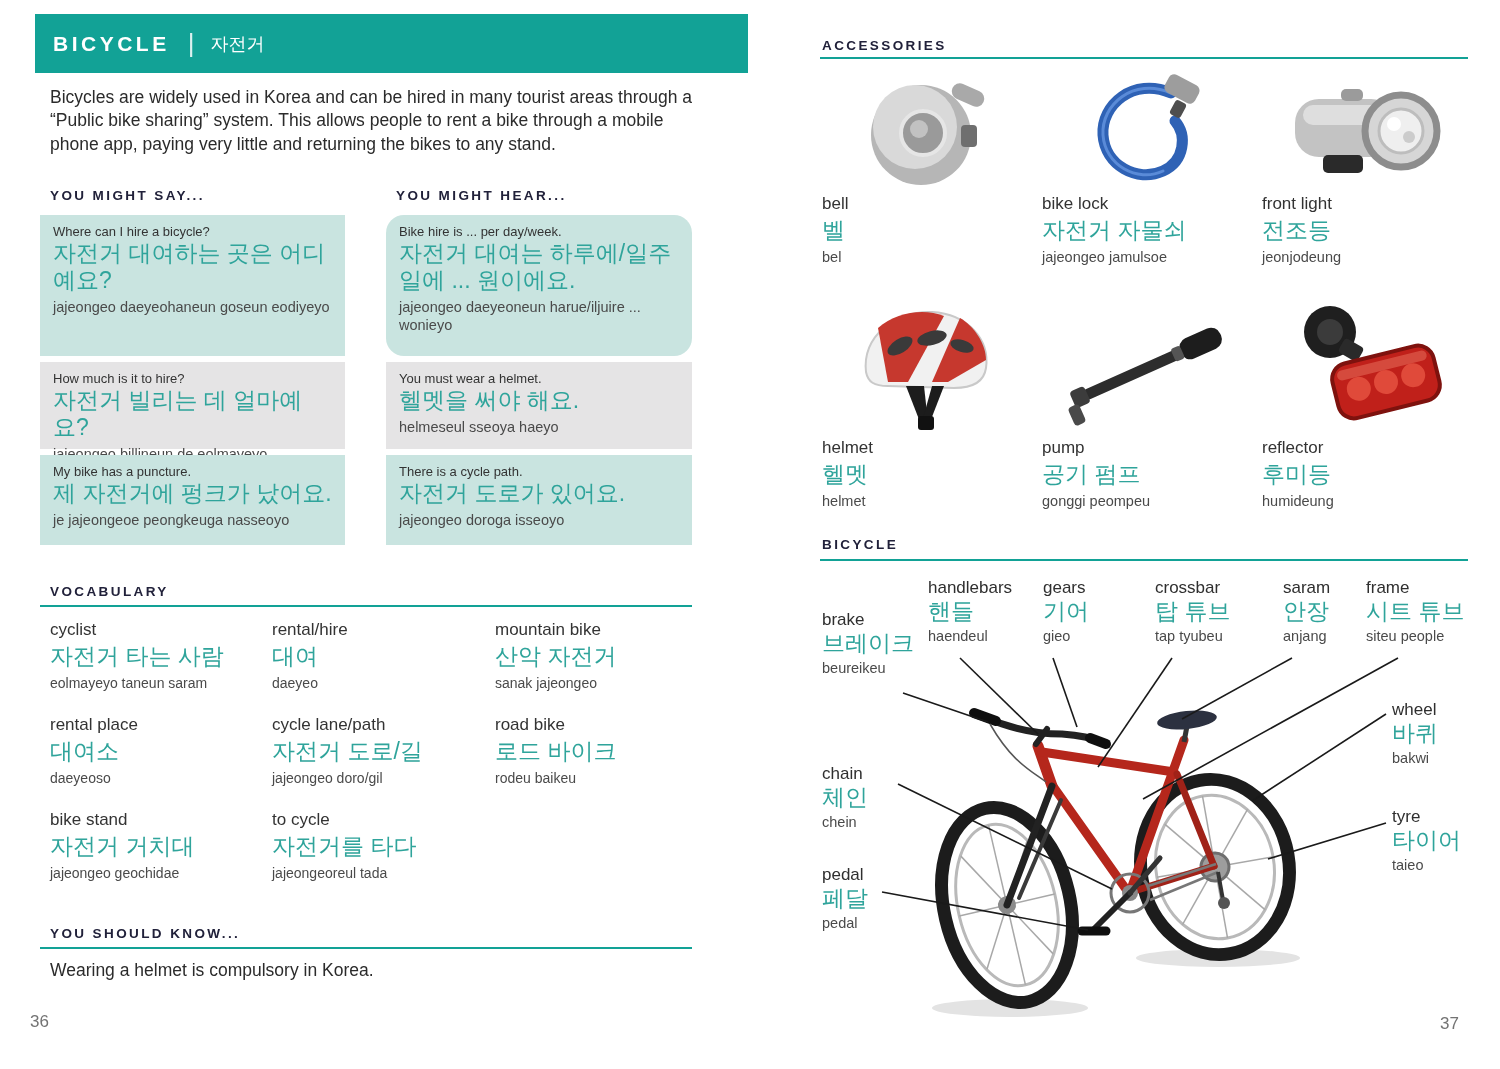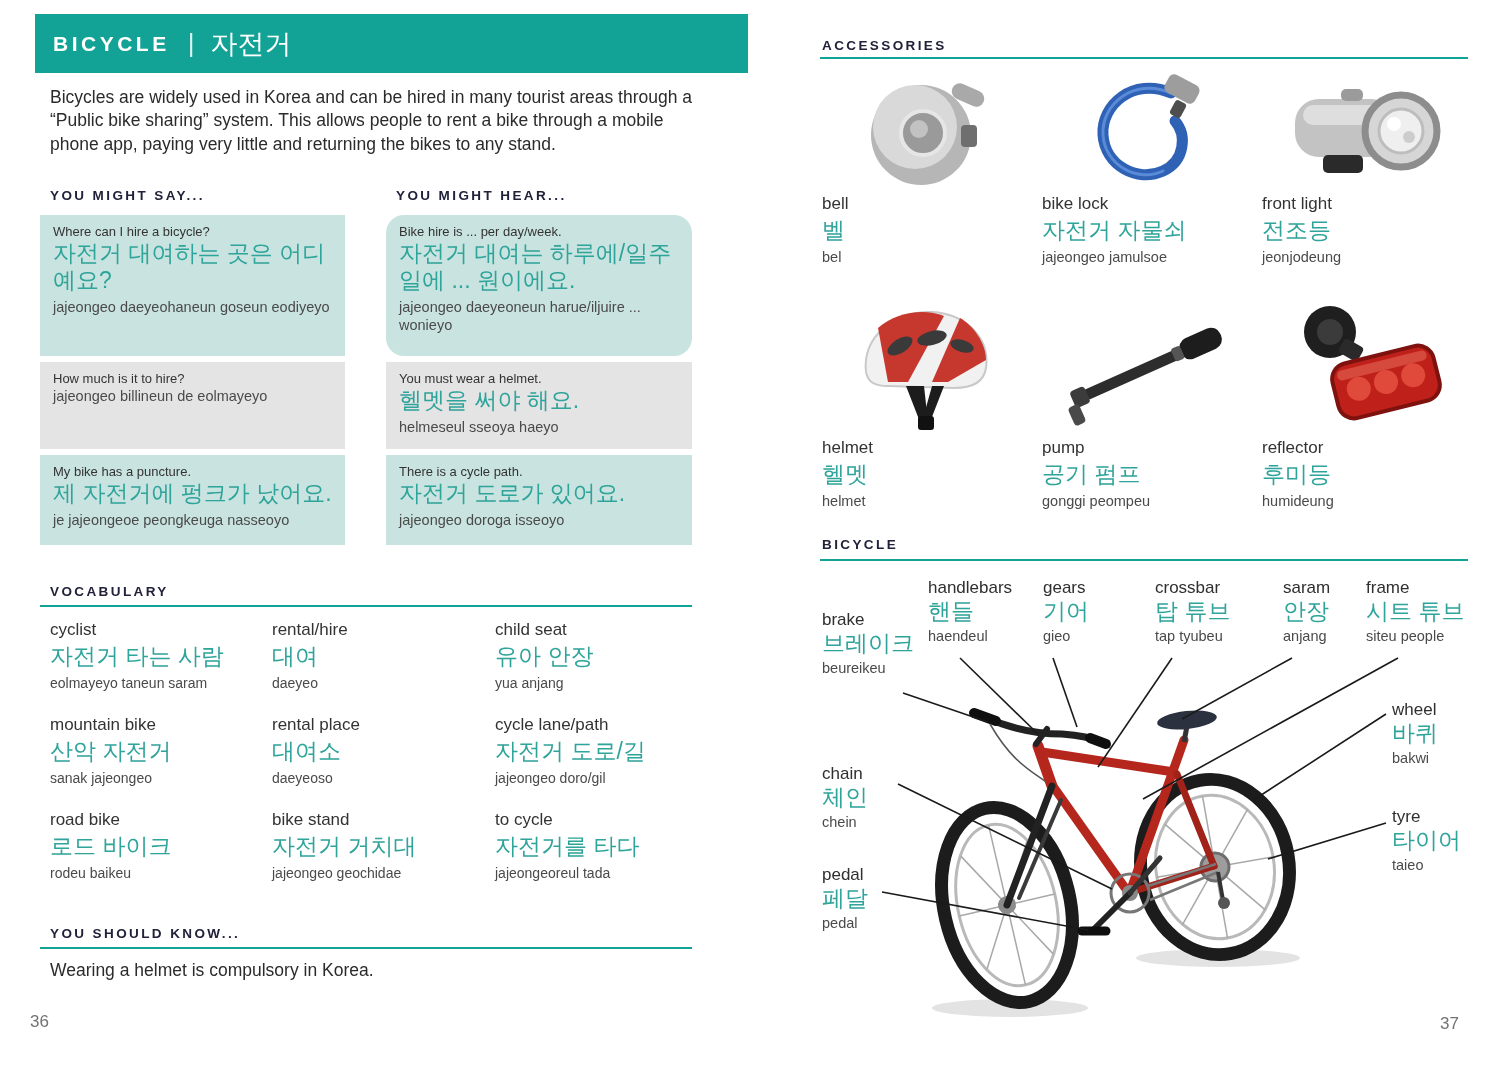--- a/index.html
+++ b/index.html
@@ -2,21 +2,21 @@
 <html><head>
 <meta charset="utf-8">
 <style>
   html,body{margin:0;padding:0;background:#ffffff;}
   body{font-family:"Liberation Sans","DejaVu Sans",sans-serif;}
   .page{position:relative;width:1500px;height:1069px;background:#ffffff;overflow:hidden;}
   .title-band{position:absolute;left:35px;top:14px;width:713px;height:59px;background:#12a296;
     display:flex;align-items:center;padding-left:18px;box-sizing:border-box;color:#ffffff;}
   .title-en{font-size:21px;font-weight:bold;letter-spacing:3.5px;}
   .title-div{font-size:26px;font-weight:300;margin:0 16px 0 18px;opacity:.85;}
-  .title-ko{font-size:27px;font-weight:400;}
+  .title-ko{font-size:18px;font-weight:400;}
   .intro{position:absolute;left:50px;top:86px;width:648px;font-size:17.5px;line-height:1.33;color:#2b2b2b;}
   .sec-head{position:absolute;font-size:13.5px;font-weight:bold;letter-spacing:2.4px;color:#21213a;}
   .rule{position:absolute;height:2px;background:#12a296;}
   .pbox{position:absolute;box-sizing:border-box;padding:9px 13px;}
   .pbox.teal{background:#c9e4e0;}
   .pbox.gray{background:#e5e4e5;}
   .p-en{font-size:13px;color:#333333;margin-bottom:1px;}
   .p-ko{font-size:23px;color:#2fa49b;line-height:1.18;margin-bottom:4px;}
   .p-rom{font-size:14.5px;color:#4a4a4a;line-height:1.25;}
   .vocab-grid{position:absolute;left:50px;top:620px;width:650px;display:grid;
@@ -53,20 +53,21 @@
   <div class="sec-head" style="left:50px;top:188px;">YOU MIGHT SAY...</div>
   <div class="sec-head" style="left:396px;top:188px;">YOU MIGHT HEAR...</div>
 
   <div class="pbox teal" style="left:40px;top:215px;width:305px;height:141px;">
     <div class="p-en">Where can I hire a bicycle?</div>
     <div class="p-ko">자전거 대여하는 곳은 어디예요?</div>
     <div class="p-rom">jajeongeo daeyeohaneun goseun eodiyeyo</div>
   </div>
   <div class="pbox gray" style="left:40px;top:362px;width:305px;height:87px;">
     <div class="p-en">How much is it to hire?</div>
+    <div class="p-ko">자전거 빌리는 데 얼마예요?</div>
     <div class="p-rom">jajeongeo billineun de eolmayeyo</div>
   </div>
   <div class="pbox teal" style="left:40px;top:455px;width:305px;height:90px;">
     <div class="p-en">My bike has a puncture.</div>
     <div class="p-ko">제 자전거에 펑크가 났어요.</div>
     <div class="p-rom">je jajeongeoe peongkeuga nasseoyo</div>
   </div>
 
   <div class="pbox teal" style="left:386px;top:215px;width:306px;height:141px;border-radius:18px;">
     <div class="p-en">Bike hire is ... per day/week.</div>
@@ -89,25 +90,20 @@
   <div class="vocab-grid">
     <div>
       <div class="v-en">cyclist</div>
       <div class="v-ko">자전거 타는 사람</div>
       <div class="v-rom">eolmayeyo taneun saram</div>
     </div>
     <div>
       <div class="v-en">rental/hire</div>
       <div class="v-ko">대여</div>
       <div class="v-rom">daeyeo</div>
-    </div>
-    <div>
-      <div class="v-en">child seat</div>
-      <div class="v-ko">유아 안장</div>
-      <div class="v-rom">yua anjang</div>
     </div>
     <div>
       <div class="v-en">mountain bike</div>
       <div class="v-ko">산악 자전거</div>
       <div class="v-rom">sanak jajeongeo</div>
     </div>
     <div>
       <div class="v-en">rental place</div>
       <div class="v-ko">대여소</div>
       <div class="v-rom">daeyeoso</div>

